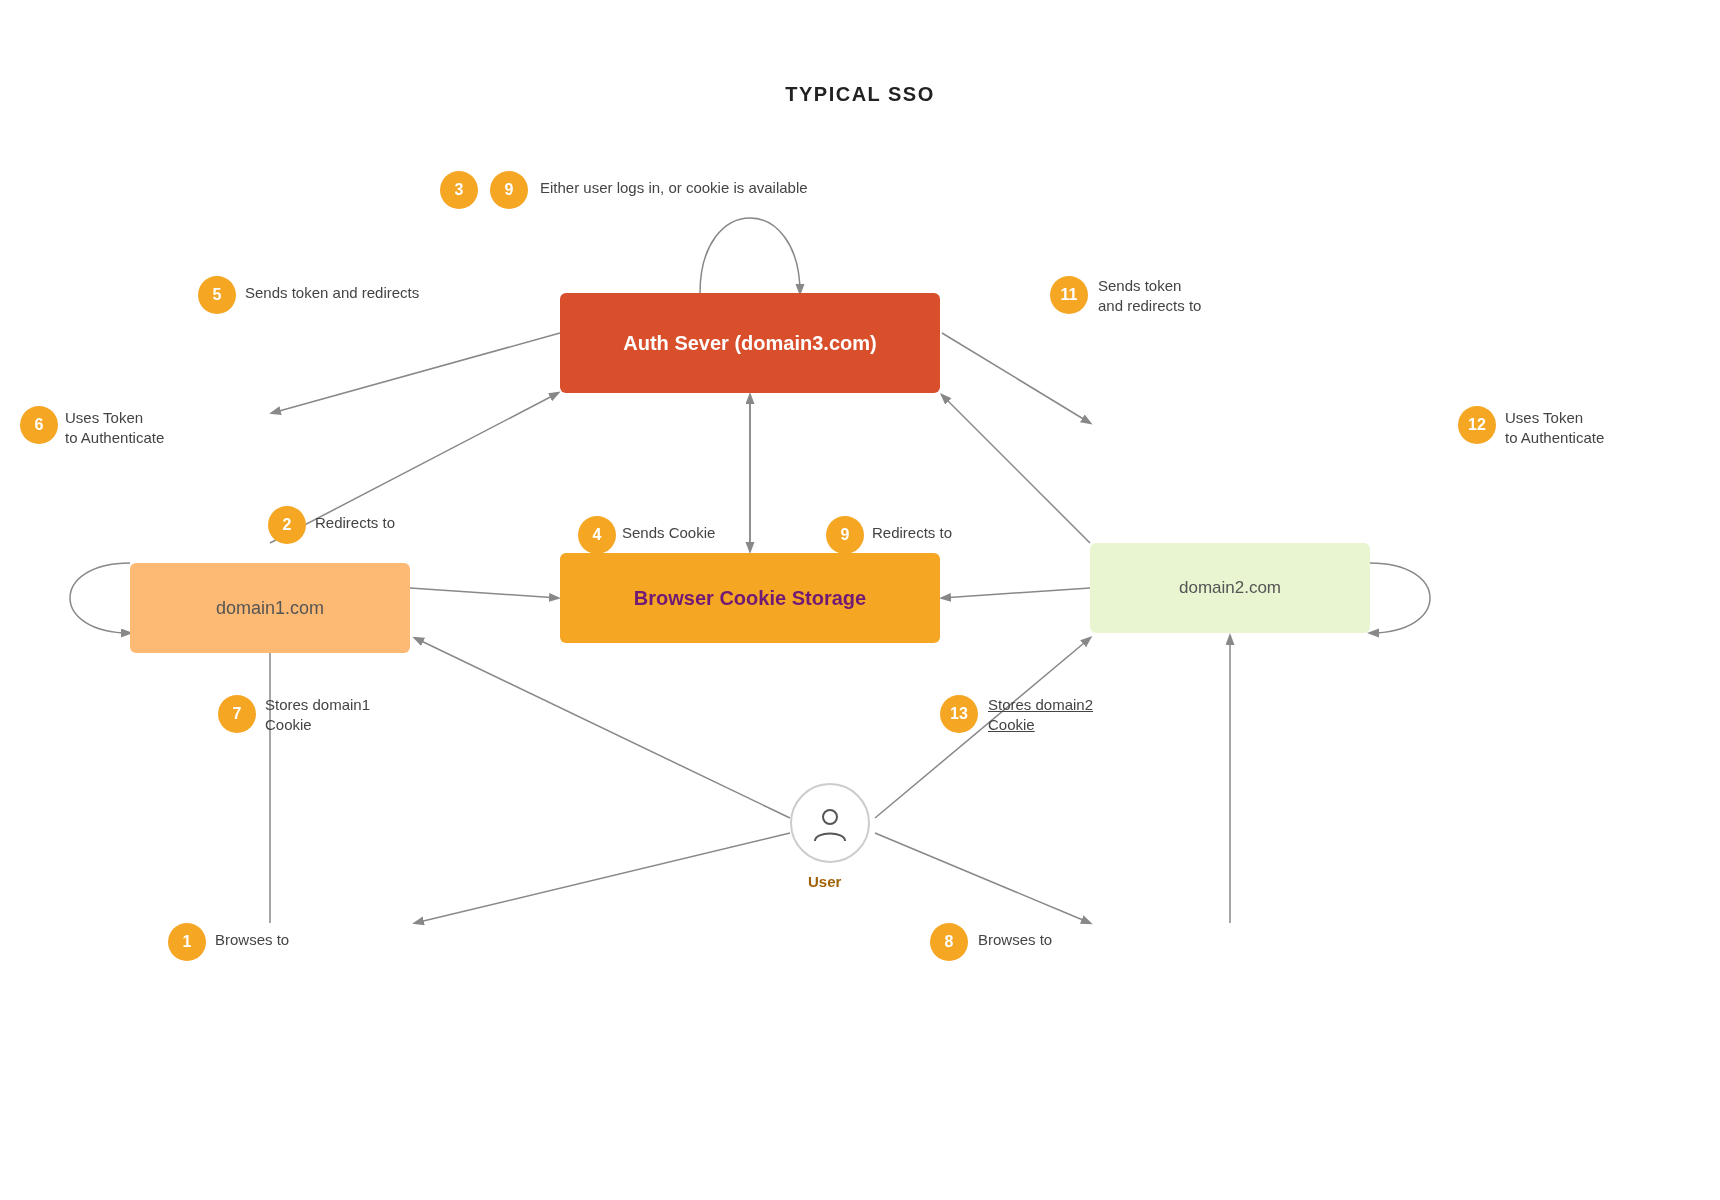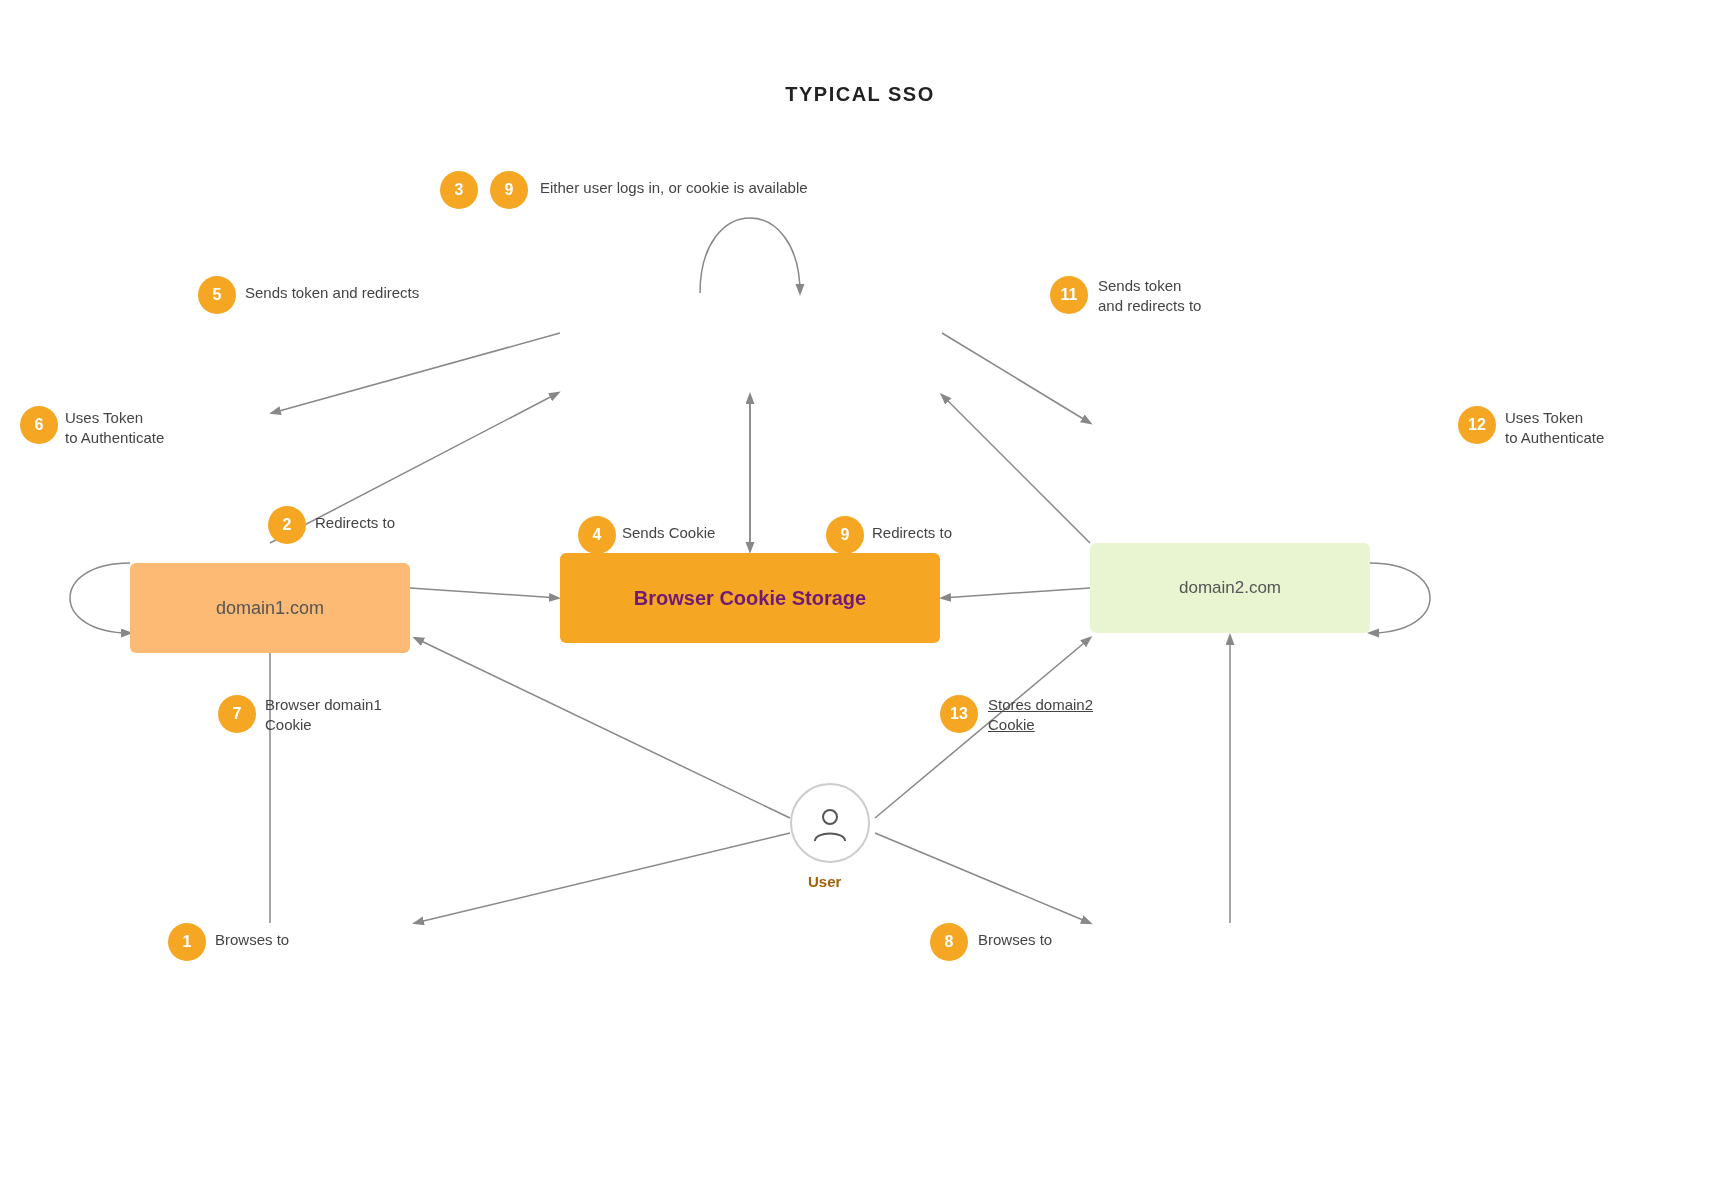--- a/index.html
+++ b/index.html
@@ -190,20 +190,23 @@
     <line x1="875" y1="810" x2="1090" y2="900" stroke="#888" stroke-width="1.5" marker-end="url(#arrow)"></line>
     <line x1="1230" y1="900" x2="1230" y2="613" stroke="#888" stroke-width="1.5" marker-end="url(#arrow)"></line>
 
     <defs>
       <marker id="arrow" markerWidth="8" markerHeight="8" refX="6" refY="3" orient="auto">
         <path d="M0,0 L0,6 L8,3 z" fill="#888"></path>
       </marker>
     </defs>
   </svg>
 
+  <div class="box-auth">
+    <span>Auth Sever (domain3.com)</span>
+  </div>
 
   <div class="box-browser">
     <span>Browser Cookie Storage</span>
   </div>
 
   <div class="box-domain1">
     <span>domain1.com</span>
   </div>
 
   <div class="box-domain2">
@@ -232,21 +235,21 @@
   <div class="label" style="left:622px; top:500px;">Sends Cookie</div>
 
   <div class="badge" style="left:198px; top:253px;">5</div>
   <div class="label" style="left:245px; top:260px;">Sends token and redirects</div>
 
   <div class="badge" style="left:20px; top:383px;">6</div>
   <div class="label" style="left:65px; top:385px; white-space:pre-line;">Uses Token
 to Authenticate</div>
 
   <div class="badge" style="left:218px; top:672px;">7</div>
-  <div class="label" style="left:265px; top:672px; white-space:pre-line;">Browser domain1
+  <div class="label" style="left:265px; top:672px; white-space:pre-line;">Stores domain1
 Cookie</div>
 
   <div class="badge" style="left:930px; top:900px;">8</div>
   <div class="label" style="left:978px; top:907px;">Browses to</div>
 
   <div class="badge" style="left:826px; top:493px;">9</div>
   <div class="label" style="left:872px; top:500px;">Redirects to</div>
 
   <div class="badge" style="left:1050px; top:253px;">11</div>
   <div class="label" style="left:1098px; top:253px; white-space:pre-line;">Sends token

